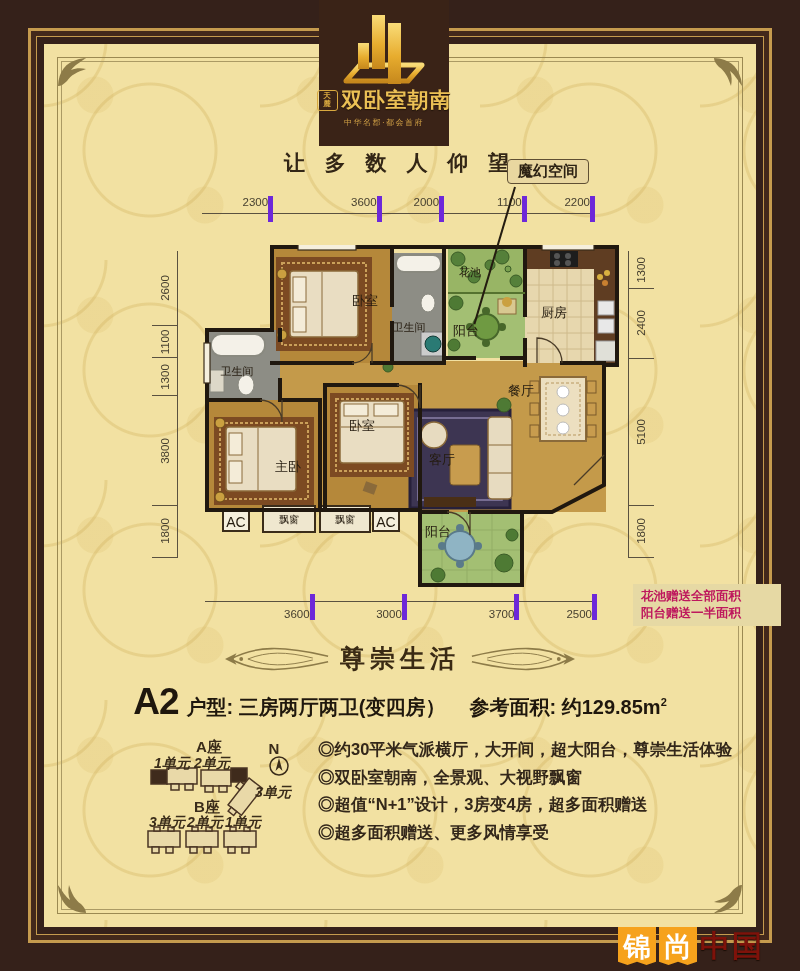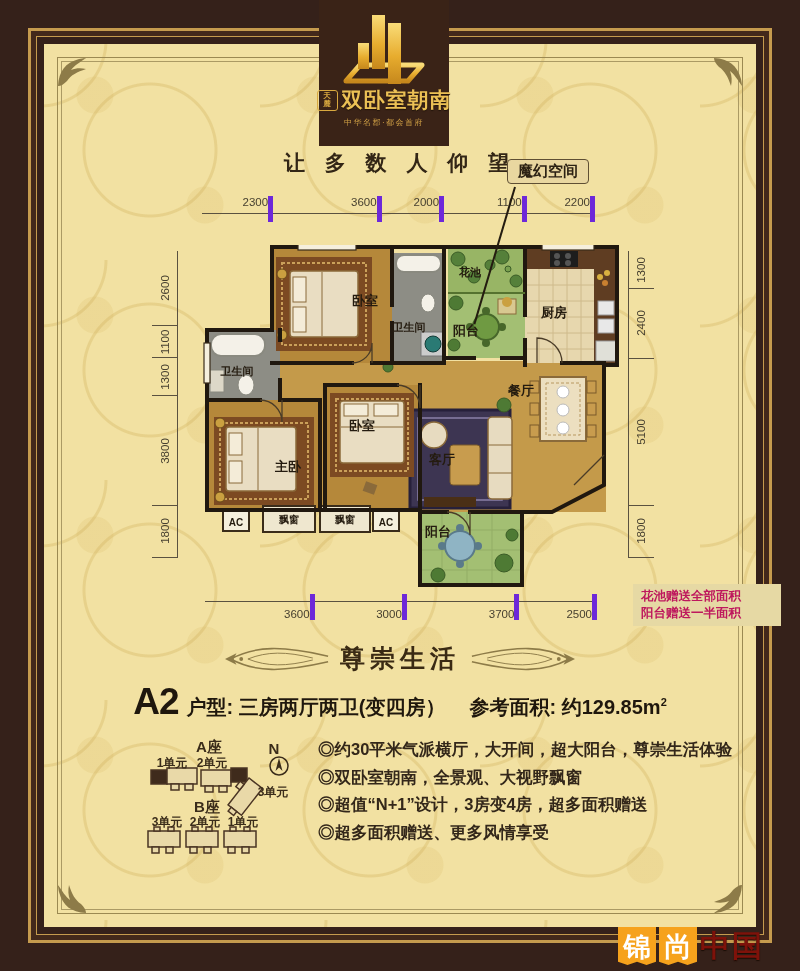--- a/index.html
+++ b/index.html
@@ -49,45 +49,45 @@
   .dim-bot .hline{position:absolute;left:0;right:0;top:7px;height:1px;background:#5a5140;}
   .dim-bot .seg{align-items:flex-end;}
   .dim-v{display:flex;flex-direction:column;width:26px;}
   .dim-v .seg{position:relative;border-bottom:1px solid #5a5140;display:flex;align-items:center;justify-content:center;}
   .dim-v .seg:first-child{border-top:1px solid #5a5140;}
   .dim-v .seg span{transform:rotate(-90deg);white-space:nowrap;}
   .dim-v .vline{position:absolute;top:0;bottom:0;width:1px;background:#5a5140;}
   .dim-left .vline{right:0;}
   .dim-right .vline{left:0;}
   
-  .rlabel{position:absolute;transform:translate(-50%,-50%);font-weight:bold;color:#241b0f;
+  .rlabel{position:absolute;transform:translate(-50%,-50%);font-weight:normal;color:#241b0f;
     font-size:13px;white-space:nowrap;z-index:4;}
   .rlabel.small{font-size:11px;}
-  .rlabel.tiny{font-size:10px;}
+  .rlabel.tiny{font-size:14px;}
   .note-box{position:absolute;left:633px;top:584px;width:132px;background:#e6d9a4;
     padding:4px 8px;font-size:12.5px;font-weight:bold;color:#be185d;line-height:17px;}
   
   .banner{position:absolute;left:0;right:0;top:642px;display:flex;align-items:center;
     justify-content:center;gap:10px;}
   .banner-text{font-family:"Liberation Serif",serif;font-size:25px;font-weight:bold;
     color:#3a2a14;letter-spacing:5px;}
   .unit-row{position:absolute;left:0;right:0;top:681px;display:flex;align-items:baseline;
     justify-content:center;color:#1f170d;}
   .unit-code{font-size:37px;font-weight:800;letter-spacing:-1px;}
   .unit-desc{font-size:20px;font-weight:bold;margin-left:8px;text-align:center;}
   .unit-area{font-size:20px;font-weight:bold;margin-left:24px;}
   .unit-area sup{font-size:11px;}
   .features{position:absolute;left:318px;top:736px;width:430px;margin:0;padding:0;list-style:none;}
   .features li{font-size:16.5px;font-weight:bold;color:#33271a;line-height:27.5px;
     padding-left:18px;text-indent:-18px;}
   
   .siteplan{position:absolute;left:133px;top:736px;width:180px;height:160px;}
   .sp-label{position:absolute;transform:translate(-50%,0);font-weight:bold;color:#3a2c1a;white-space:nowrap;}
   .sp-block{font-size:15px;}
-  .sp-unit{font-size:12px;}
+  .sp-unit{font-size:14px;font-style:italic;}
   
   .watermark{position:absolute;left:618px;top:926px;display:flex;align-items:center;z-index:9;}
   .wm-box{width:38px;height:40px;background:#f6a21c;margin-right:3px;display:flex;align-items:center;
     justify-content:center;color:#fff;font-size:27px;font-weight:bold;
     clip-path:polygon(0 0,100% 0,100% 88%,75% 96%,50% 88%,25% 96%,0 88%);}
   .wm-cn{font-size:30px;font-weight:900;color:#7e120a;letter-spacing:2px;text-shadow:0 1px 1px #1a0d05;}
 </style>
 </head>
 <body>
 

